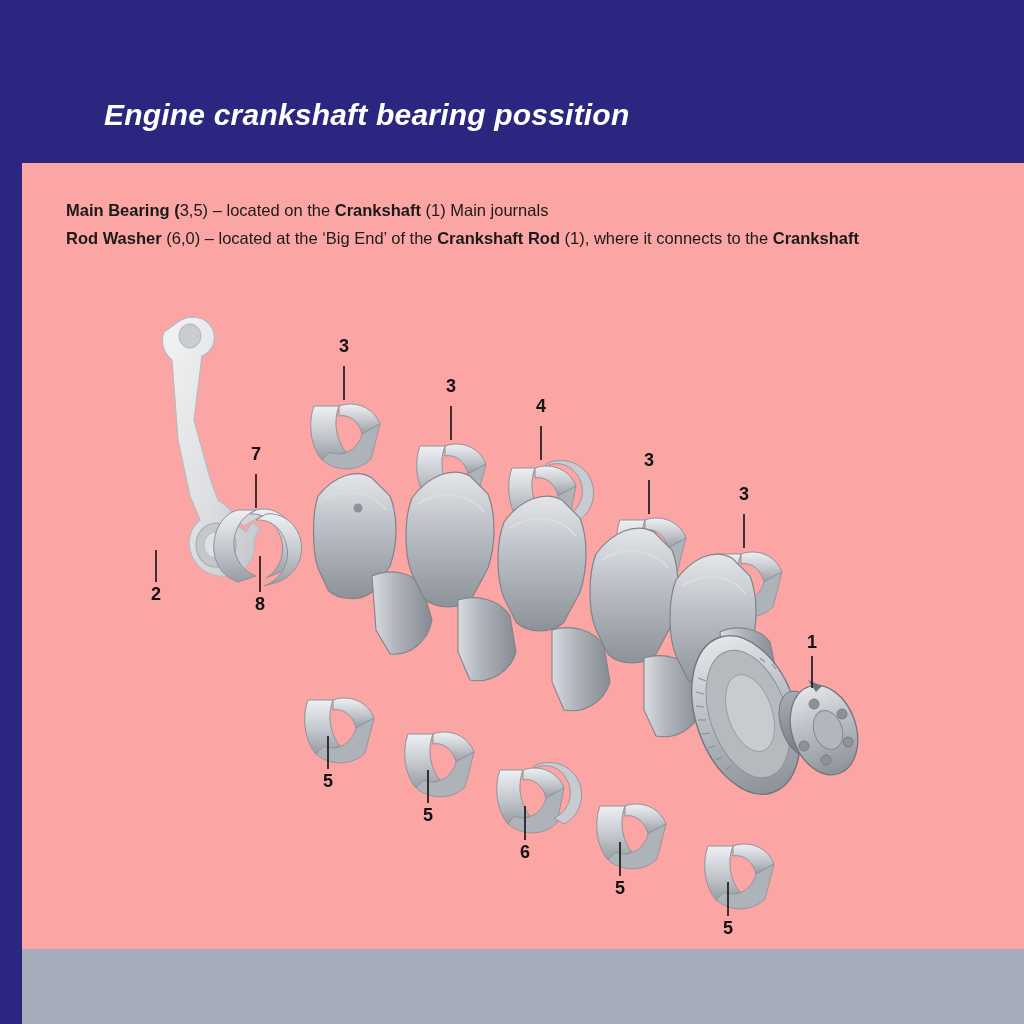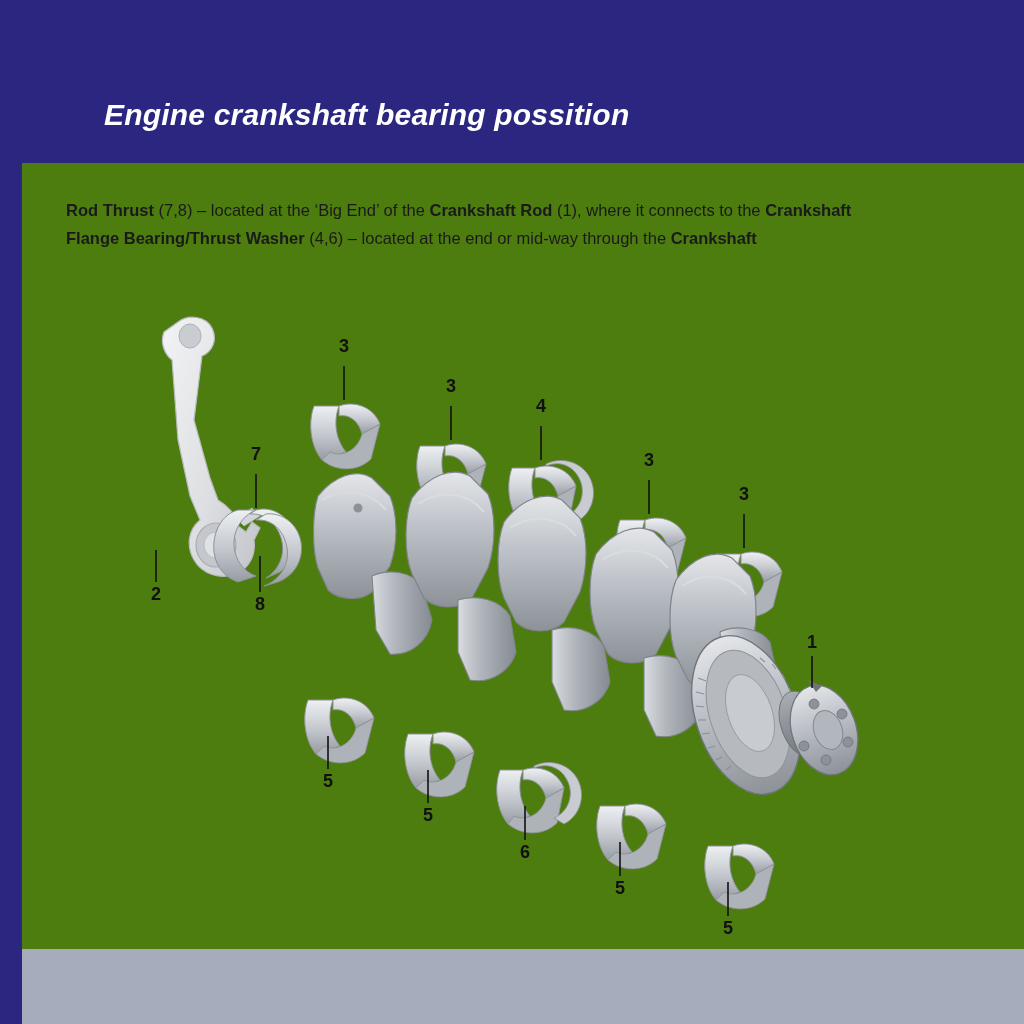--- a/index.html
+++ b/index.html
@@ -10,21 +10,21 @@
   body {
     width: 1024px;
     height: 1024px;
     font-family: "Liberation Sans", sans-serif;
     position: relative;
     overflow: hidden;
   }
   .page {
     position: absolute;
     inset: 0;
-    background: #4d7c0f;
+    background: #fca5a5;
   }
   
   .left-bar {
     position: absolute;
     left: 0;
     top: 0;
     width: 22px;
     height: 1024px;
     background: #2b2780;
   }
@@ -101,24 +101,24 @@
 <div class="page">
 
   <div class="left-bar"></div>
 
   <div class="header-band">
     <div class="header-title">Engine crankshaft bearing possition</div>
   </div>
 
   <div class="desc">
     <div class="line">
-      <b>Rod Thrust</b><span> (7,8) – located at the ‘Big End’ of the </span><b>Crankshaft Rod</b><span> (1), where it connects to the </span><b>Crankshaft</b>
+      <b>Main Bearing (</b><span>3,5) – located on the </span><b>Crankshaft</b><span> (1) Main journals</span>
     </div>
     <div class="line">
-      <b>Flange Bearing/Thrust Washer</b><span> (4,6) – located at the end or mid-way through the </span><b>Crankshaft</b>
+      <b>Rod Washer</b><span> (6,0) – located at the ‘Big End’ of the </span><b>Crankshaft Rod</b><span> (1), where it connects to the </span><b>Crankshaft</b>
     </div>
   </div>
 
   <div class="diagram">
     <svg width="910" height="640" viewBox="0 0 910 640" xmlns="http://www.w3.org/2000/svg">
       <defs>
         <linearGradient id="gMetal" x1="0" y1="0" x2="0" y2="1">
           <stop offset="0%" stop-color="#e4e6e9"></stop>
           <stop offset="45%" stop-color="#b9bdc4"></stop>
           <stop offset="100%" stop-color="#8d9299"></stop>

